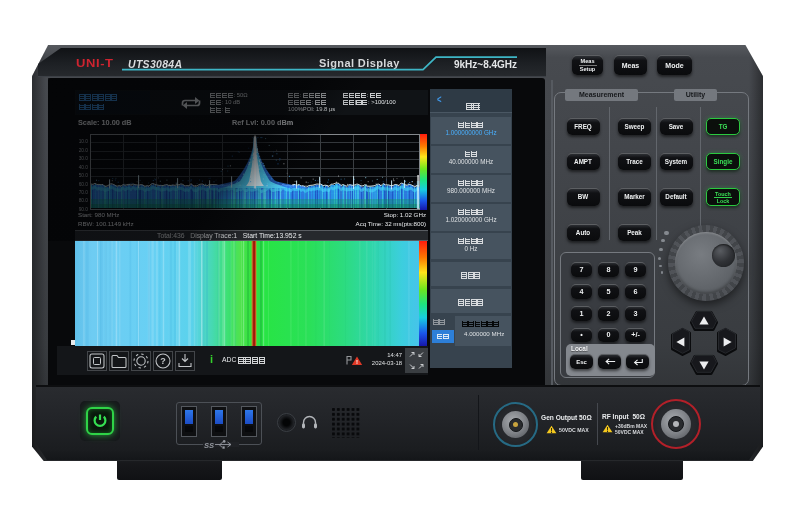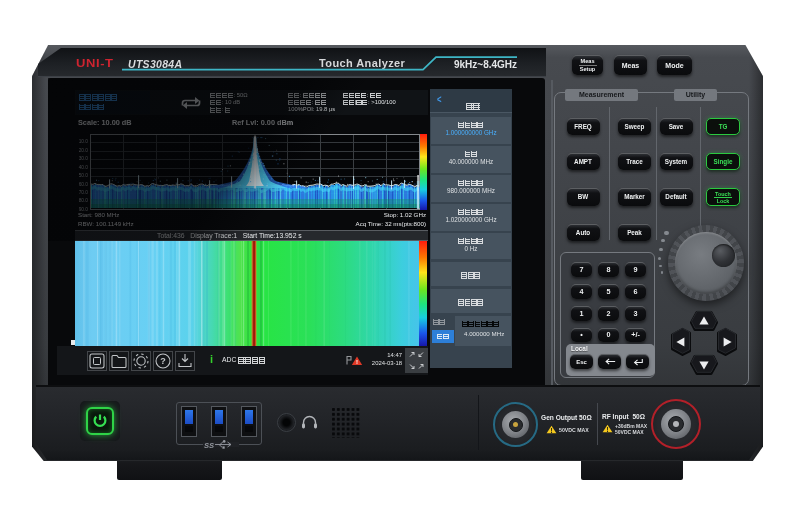--- a/index.html
+++ b/index.html
@@ -24,21 +24,21 @@
 <div class="ab" style="left:32px;top:45px;width:731px;height:416px;
 background:linear-gradient(180deg,#56595e 0%,#474a4f 3%,#42454a 30%,#393c40 72%,#26282b 100%);
 clip-path:polygon(2.2% 0%,97.6% 0%,100% 7.5%,100% 96.5%,98.6% 100%,1.6% 100%,0% 96.5%,0% 7.5%);
 box-shadow:0 4px 10px rgba(0,0,0,.25)"></div>
 <div class="ab" style="left:32px;top:45px;width:731px;height:416px;pointer-events:none;background:linear-gradient(90deg,rgba(0,0,0,.38) 0,rgba(0,0,0,0) 14px),linear-gradient(270deg,rgba(0,0,0,.38) 0,rgba(0,0,0,0) 14px);clip-path:polygon(2.2% 0%,97.6% 0%,100% 7.5%,100% 96.5%,98.6% 100%,1.6% 100%,0% 96.5%,0% 7.5%)"></div>
 <div class="ab" style="left:38px;top:48px;width:508px;height:29px;
 background:linear-gradient(180deg,#101215,#1d2024 55%,#26292d);
 clip-path:polygon(4.5% 0,100% 0,100% 100%,0 100%,0 55%);border-bottom:1px solid #3c4046"></div>
 <div class="t" style="left:76px;top:56px;font-size:13px;font-weight:bold;color:#cf2430;letter-spacing:.6px;transform:scaleY(.88)">UNI-T</div>
 <div class="t" style="left:128px;top:58px;font-size:10.5px;font-weight:bold;font-style:italic;color:#dadcde;letter-spacing:.3px">UTS3084A</div>
-<div class="t" style="left:319px;top:57px;font-size:11px;font-weight:bold;color:#d6d8da;letter-spacing:.4px">Touch Analyzer</div>
+<div class="t" style="left:319px;top:57px;font-size:11px;font-weight:bold;color:#d6d8da;letter-spacing:.4px">Signal Display</div>
 <svg class="ab" style="left:120px;top:54px" width="400" height="20" viewBox="0 0 400 20">
 <path d="M2,15.6 L303,15.6 L316,3.2 L397,3.2" fill="none" stroke="#3eb6c6" stroke-width="1.7"></path>
   </svg>
 <div class="t" style="left:454px;top:59px;font-size:10px;font-weight:bold;color:#e4e6e8">9kHz~8.4GHz</div>
 <div class="btn" style="left:572px;top:55px;width:31px;height:20px;font-size:5.6px;line-height:6.5px;flex-direction:column">
 <span style="border-bottom:.8px solid #777;padding:0 2px .5px">Meas</span>
     <span style="padding-top:.5px">Setup</span>
   </div>
 <div class="btn" style="left:614px;top:55px;width:33px;height:20px;font-size:7px">Meas</div>
 <div class="btn" style="left:657px;top:55px;width:35px;height:20px;font-size:7px">Mode</div>

